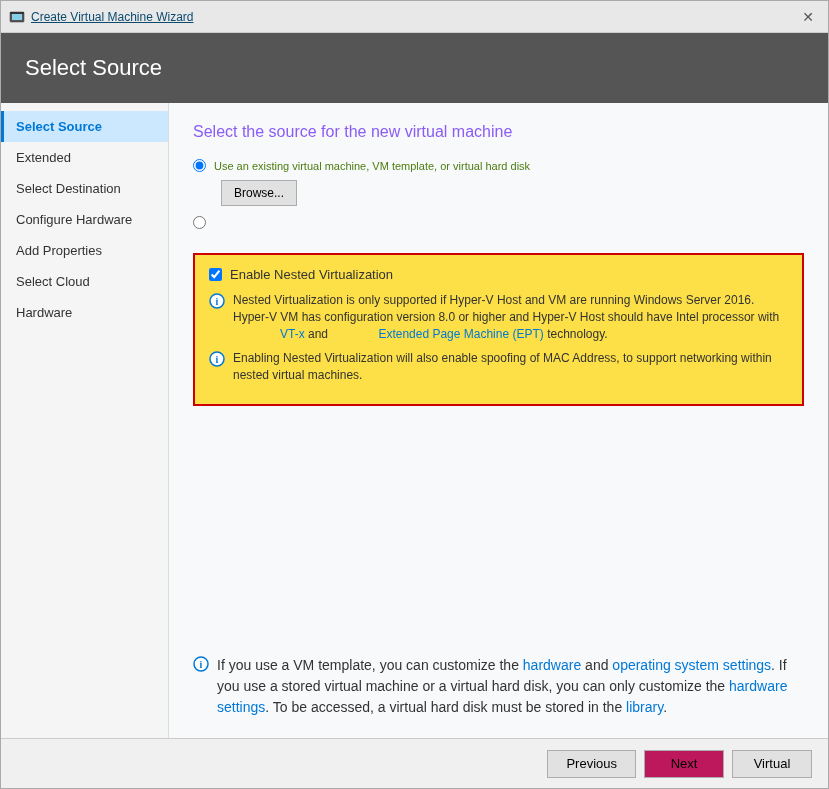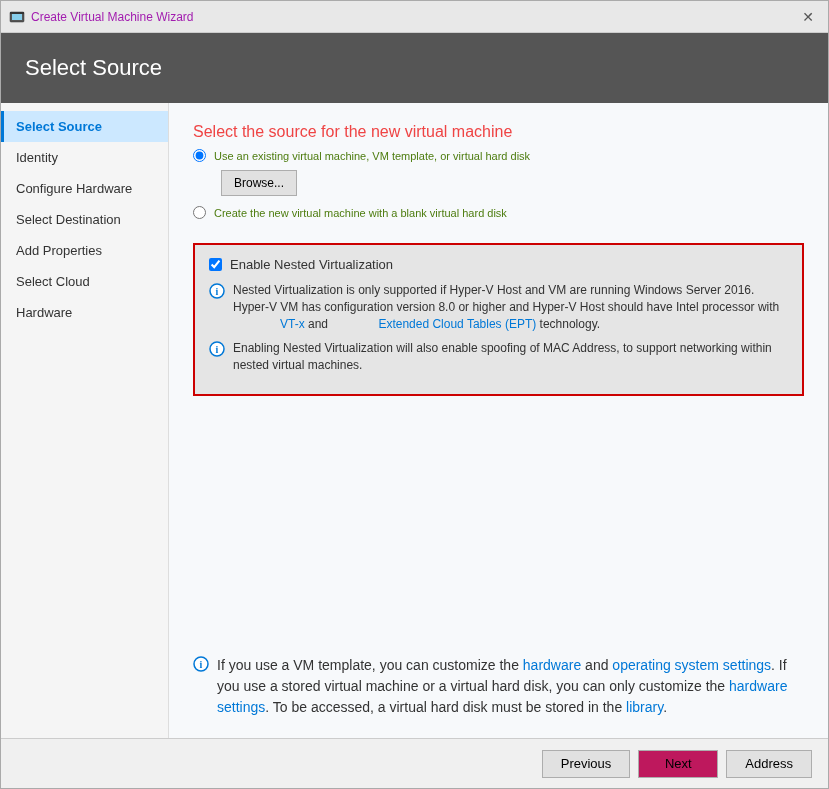--- a/index.html
+++ b/index.html
@@ -35,21 +35,22 @@
       width: 16px;
       height: 16px;
       margin-right: 6px;
       display: flex;
       align-items: center;
       justify-content: center;
     }
     .title-bar-text {
       flex: 1;
       font-size: 12px;
-      color: #a21caf;
+      color: #0c4a6e;
+      text-decoration: underline;
     }
     .title-bar-close {
       width: 24px;
       height: 24px;
       display: flex;
       align-items: center;
       justify-content: center;
       cursor: pointer;
       font-size: 14px;
       color: #555;
@@ -94,23 +95,23 @@
       font-weight: 600;
     }
     .main-content {
       flex: 1;
       padding: 20px 24px;
       overflow-y: auto;
       background: #f7f9fb;
     }
     .main-title {
       font-size: 16px;
-      color: #ef4444;
+      color: #8b5cf6;
       font-weight: 400;
-      margin-bottom: 8px;
+      margin-bottom: 18px;
     }
     .radio-row {
       display: flex;
       align-items: center;
       margin-bottom: 8px;
     }
     .radio-row input[type="radio"] {
       margin-right: 8px;
       cursor: pointer;
     }
@@ -138,21 +139,21 @@
       padding: 0 12px;
       margin-left: 6px;
       background: #e1e1e1;
       border: 1px solid #adadad;
       font-size: 12px;
       cursor: pointer;
       white-space: nowrap;
     }
     .nested-virt-box {
       border: 2px solid #cc0000;
-      background: #e5e5e5;
+      background: #fde047;
       padding: 12px 14px;
       margin-top: 16px;
       margin-bottom: 16px;
     }
     .checkbox-row {
       display: flex;
       align-items: center;
       margin-bottom: 10px;
     }
     .checkbox-row input[type="checkbox"] {
@@ -260,27 +261,27 @@
     <span class="wizard-header-title">Select Source</span>
   </div>
 
   <div class="wizard-body">
 
     <div class="sidebar">
       <div class="sidebar-item active">
         <span>Select Source</span>
       </div>
       <div class="sidebar-item">
-        <span>Identity</span>
+        <span>Extended</span>
+      </div>
+      <div class="sidebar-item">
+        <span>Select Destination</span>
       </div>
       <div class="sidebar-item">
         <span>Configure Hardware</span>
-      </div>
-      <div class="sidebar-item">
-        <span>Select Destination</span>
       </div>
       <div class="sidebar-item">
         <span>Add Properties</span>
       </div>
       <div class="sidebar-item">
         <span>Select Cloud</span>
       </div>
       <div class="sidebar-item">
         <span>Hardware</span>
       </div>
@@ -294,36 +295,35 @@
           <input type="radio" name="source-option" id="opt1" checked="" style="">
           <label class="radio-label" for="opt1">Use an existing virtual machine, VM template, or virtual hard disk</label>
         </div>
 
         <div class="input-row">
           <button class="browse-btn">Browse...</button>
         </div>
 
         <div class="radio-row">
           <input type="radio" name="source-option" id="opt2" style="">
-          <label class="radio-label" for="opt2">Create the new virtual machine with a blank virtual hard disk</label>
         </div>
 
         <div class="nested-virt-box">
           <div class="checkbox-row">
             <input type="checkbox" id="nested-virt" checked="" style="">
             <label class="checkbox-label" for="nested-virt">Enable Nested Virtualization</label>
           </div>
           <div class="info-row">
             <div class="info-icon">
               <svg width="16" height="16" viewBox="0 0 16 16">
                 <circle cx="8" cy="8" r="7" fill="white" stroke="#0078d7" stroke-width="1.5"></circle>
                 <text x="8" y="12" text-anchor="middle" font-size="10" fill="#0078d7" font-weight="bold" font-family="serif">i</text>
               </svg>
             </div>
-            <span class="info-text">Nested Virtualization is only supported if Hyper-V Host and VM are running Windows Server 2016. Hyper-V VM has configuration version 8.0 or higher and Hyper-V Host should have Intel processor with <span class="link">VT-x</span> and <span class="link">Extended Cloud Tables (EPT)</span> technology.</span>
+            <span class="info-text">Nested Virtualization is only supported if Hyper-V Host and VM are running Windows Server 2016. Hyper-V VM has configuration version 8.0 or higher and Hyper-V Host should have Intel processor with <span class="link">VT-x</span> and <span class="link">Extended Page Machine (EPT)</span> technology.</span>
           </div>
           <div class="info-row">
             <div class="info-icon">
               <svg width="16" height="16" viewBox="0 0 16 16">
                 <circle cx="8" cy="8" r="7" fill="white" stroke="#0078d7" stroke-width="1.5"></circle>
                 <text x="8" y="12" text-anchor="middle" font-size="10" fill="#0078d7" font-weight="bold" font-family="serif">i</text>
               </svg>
             </div>
             <span class="info-text">Enabling Nested Virtualization will also enable spoofing of MAC Address, to support networking within nested virtual machines.</span>
           </div>
@@ -342,15 +342,15 @@
             <span class="footer-info-text">If you use a VM template, you can customize the <span class="link">hardware</span> and <span class="link">operating system settings</span>. If you use a stored virtual machine or a virtual hard disk, you can only customize the <span class="link">hardware settings</span>. To be accessed, a virtual hard disk must be stored in the <span class="link">library</span>.</span>
           </div>
         </div>
       </div>
     </div>
   </div>
 
   <div class="wizard-footer">
     <button class="footer-btn">Previous</button>
     <button class="footer-btn primary">Next</button>
-    <button class="footer-btn">Address</button>
+    <button class="footer-btn">Virtual</button>
   </div>
 </div>
 
 </body></html>

